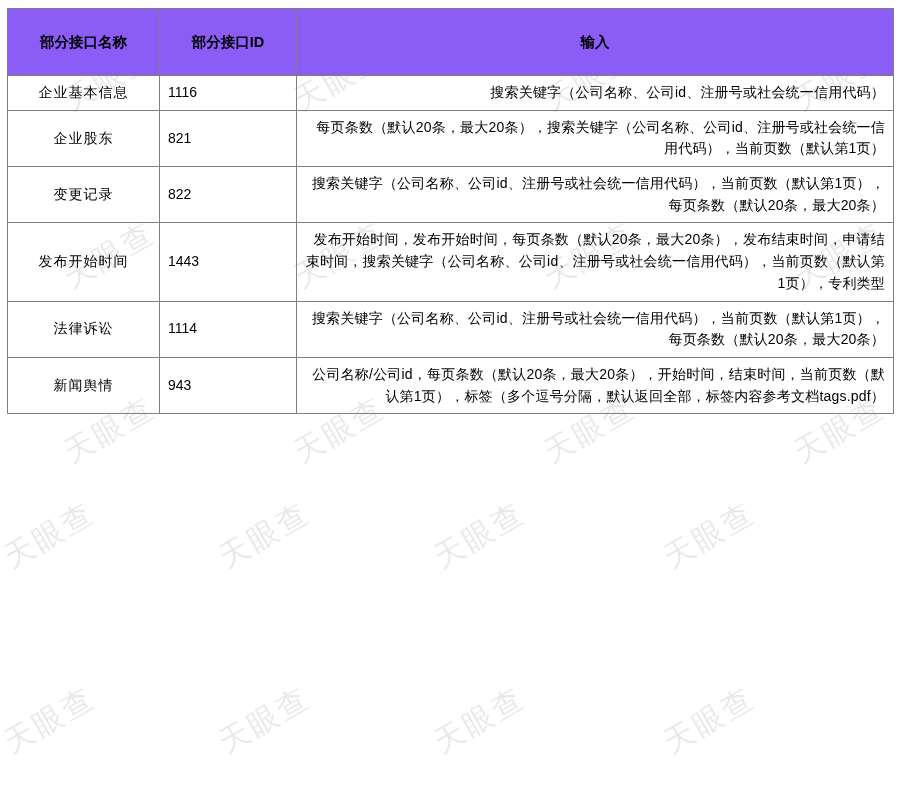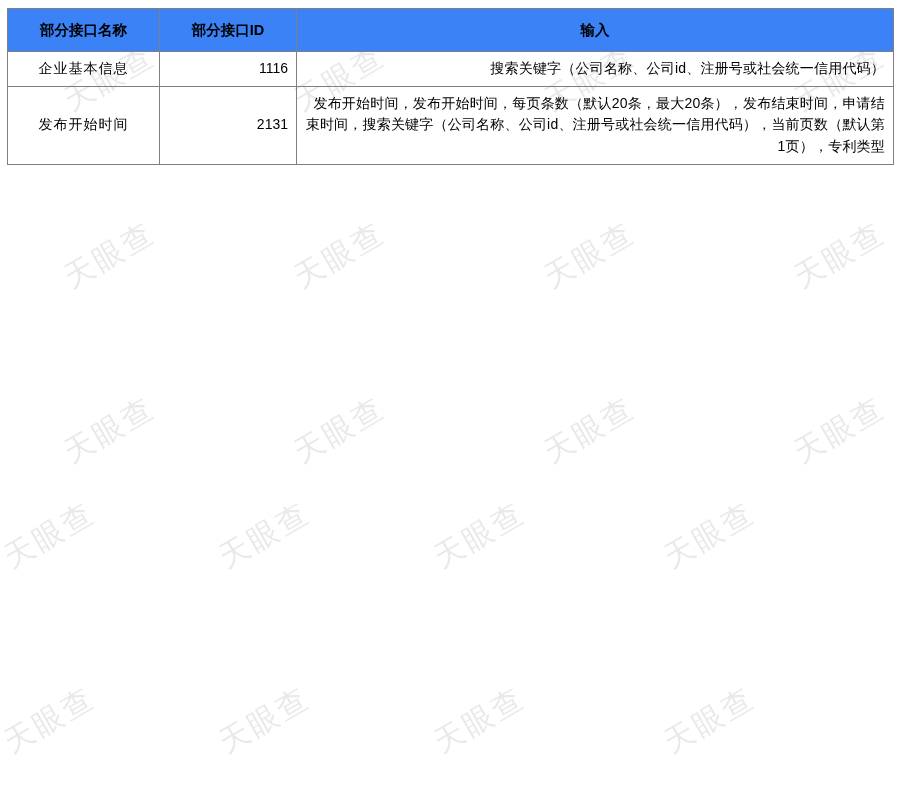--- a/index.html
+++ b/index.html
@@ -31,37 +31,37 @@
   }
   table.api-table th,
   table.api-table td {
     border: 1px solid #7f7f7f;
     vertical-align: middle;
     padding: 6px 8px;
     font-size: 14px;
     line-height: 1.55;
   }
   table.api-table thead th {
-    background: #3b82f6;
+    background: #8b5cf6;
     font-weight: bold;
     font-size: 14.5px;
     height: 32px;
-    padding: 5px 6px;
+    padding: 17px 6px;
   }
   col.c-name { width: 152px; }
   col.c-id   { width: 137px; }
   col.c-in   { width: 597px; }
 
   td.cell-name {
     text-align: center;
     font-size: 14px;
     letter-spacing: 1px;
   }
   td.cell-id {
-    text-align: right;
+    text-align: left;
     font-size: 14px;
     margin-top: 28px;
   }
   td.cell-input {
     text-align: right;
     font-size: 13.5px;
     letter-spacing: 0.2px;
   }
 
   
@@ -124,20 +124,40 @@
         <th>输入</th>
       </tr>
     </thead>
     <tbody>
       <tr>
         <td class="cell-name">企业基本信息</td>
         <td class="cell-id">1116</td>
         <td class="cell-input">搜索关键字（公司名称、公司id、注册号或社会统一信用代码）</td>
       </tr>
       <tr>
+        <td class="cell-name">企业股东</td>
+        <td class="cell-id">821</td>
+        <td class="cell-input">每页条数（默认20条，最大20条），搜索关键字（公司名称、公司id、注册号或社会统一信用代码），当前页数（默认第1页）</td>
+      </tr>
+      <tr>
+        <td class="cell-name">变更记录</td>
+        <td class="cell-id">822</td>
+        <td class="cell-input">搜索关键字（公司名称、公司id、注册号或社会统一信用代码），当前页数（默认第1页），每页条数（默认20条，最大20条）</td>
+      </tr>
+      <tr>
         <td class="cell-name">发布开始时间</td>
-        <td class="cell-id">2131</td>
+        <td class="cell-id">1443</td>
         <td class="cell-input">发布开始时间，发布开始时间，每页条数（默认20条，最大20条），发布结束时间，申请结束时间，搜索关键字（公司名称、公司id、注册号或社会统一信用代码），当前页数（默认第1页），专利类型</td>
+      </tr>
+      <tr>
+        <td class="cell-name">法律诉讼</td>
+        <td class="cell-id">1114</td>
+        <td class="cell-input">搜索关键字（公司名称、公司id、注册号或社会统一信用代码），当前页数（默认第1页），每页条数（默认20条，最大20条）</td>
+      </tr>
+      <tr>
+        <td class="cell-name">新闻舆情</td>
+        <td class="cell-id">943</td>
+        <td class="cell-input">公司名称/公司id，每页条数（默认20条，最大20条），开始时间，结束时间，当前页数（默认第1页），标签（多个逗号分隔，默认返回全部，标签内容参考文档tags.pdf）</td>
       </tr>
     </tbody>
   </table>
 
 </div>
 
 </body></html>

